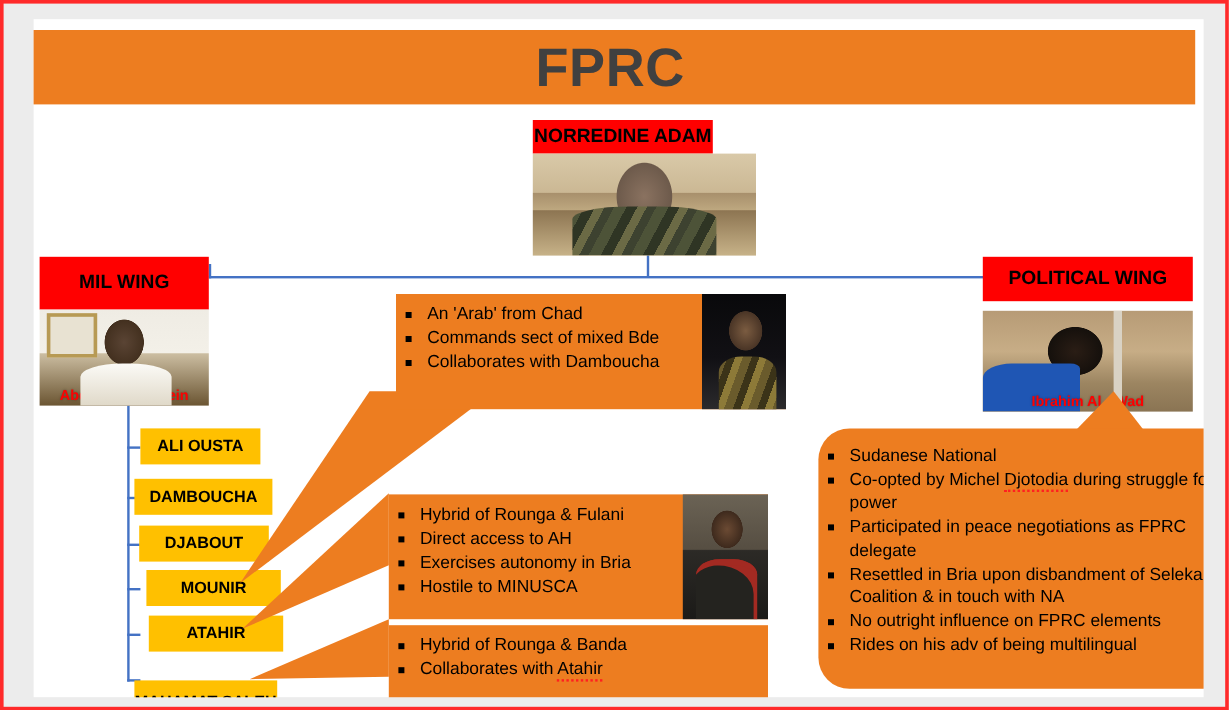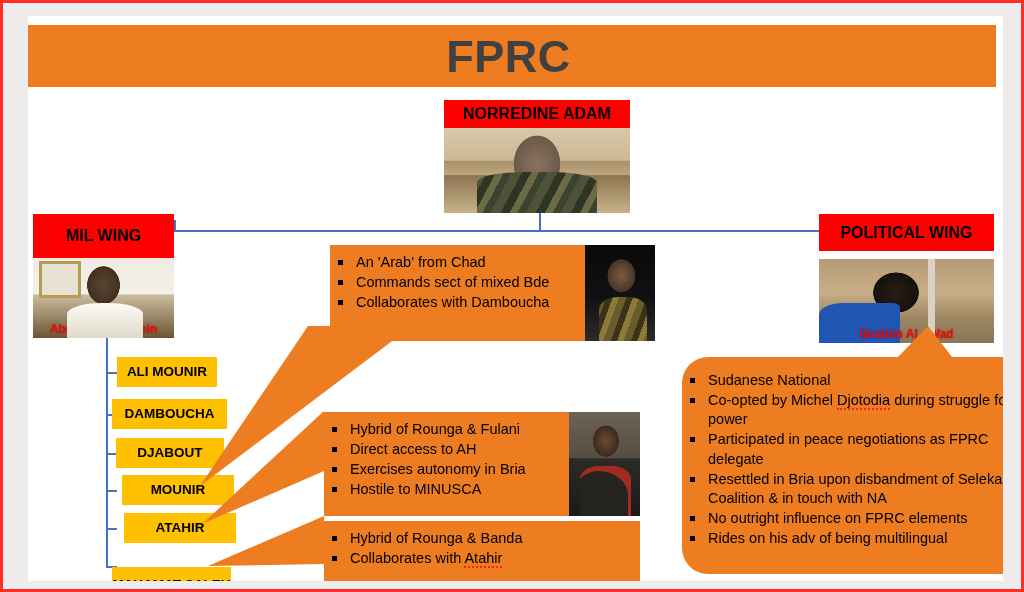--- a/index.html
+++ b/index.html
@@ -160,41 +160,41 @@
     <div class="line" style="left:866px;top:204px;width:2px;height:12px;"></div>
 
     <div class="line" style="left:78px;top:322px;width:2px;height:230px;"></div>
     <div class="line" style="left:78px;top:356px;width:11px;height:2px;"></div>
     <div class="line" style="left:78px;top:398px;width:11px;height:2px;"></div>
     <div class="line" style="left:78px;top:437px;width:11px;height:2px;"></div>
     <div class="line" style="left:78px;top:474px;width:11px;height:2px;"></div>
     <div class="line" style="left:78px;top:512px;width:11px;height:2px;"></div>
     <div class="line" style="left:78px;top:550px;width:11px;height:2px;"></div>
 
-    <div class="redbox" style="left:416px;top:84px;width:186px;height:28px;font-size:16px;">
+    <div class="redbox" style="left:416px;top:84px;width:150px;height:28px;font-size:16px;">
       <span>NORREDINE ADAM</span>
     </div>
     <div class="photo ph-na" style="left:416px;top:112px;width:186px;height:85px;"></div>
 
     <div class="redbox" style="left:5px;top:198px;width:141px;height:44px;font-size:16px;">
       <span>MIL WING</span>
     </div>
     <div class="photo ph-ah" style="left:5px;top:242px;width:141px;height:80px;">
       <span class="cap">Abdoulaye Hissein</span>
     </div>
 
     <div class="redbox" style="left:791px;top:198px;width:175px;height:37px;font-size:16px;">
       <span>POLITICAL WING</span>
     </div>
     <div class="photo ph-iw" style="left:791px;top:243px;width:175px;height:84px;">
       <span class="cap">Ibrahim Al - Wad</span>
     </div>
 
     <div class="goldbox" style="left:89px;top:341px;width:100px;height:30px;">
-      <span>ALI MOUNIR</span>
+      <span>ALI OUSTA</span>
     </div>
     <div class="goldbox" style="left:84px;top:383px;width:115px;height:30px;">
       <span>DAMBOUCHA</span>
     </div>
     <div class="goldbox" style="left:88px;top:422px;width:108px;height:30px;">
       <span>DJABOUT</span>
     </div>
     <div class="goldbox" style="left:94px;top:459px;width:112px;height:30px;">
       <span>MOUNIR</span>
     </div>

